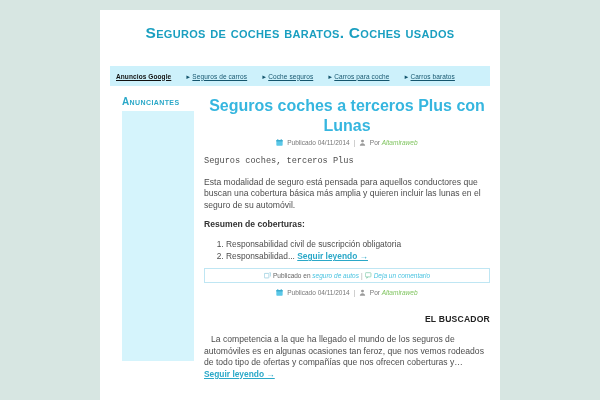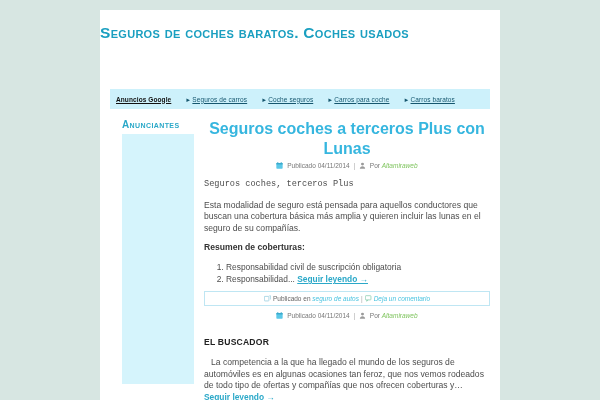--- a/index.html
+++ b/index.html
@@ -21,23 +21,23 @@
     left: 100px;
     top: 10px;
     width: 400px;
     height: 400px;
     background: #ffffff;
     overflow: hidden;
   }
 
   
   #header {
-    height: 79px;
+    height: 56px;
     padding-top: 14px;
-    text-align: left;
+    text-align: center;
   }
   #site-title {
     font-family: "Liberation Sans", sans-serif;
     font-variant: small-caps;
     font-weight: bold;
     font-size: 15.5px;
     letter-spacing: .3px;
     color: #1a9fc0;
     line-height: 1.1;
     white-space: nowrap;
@@ -142,21 +142,21 @@
     line-height: 1.35;
     color: #4d4d4d;
   }
   .post-body p.lead { margin-bottom: 9px; font-family: Liberation Mono, monospace; }
   .post-body .strong-head {
     font-weight: bold;
     color: #333;
     margin-bottom: 7px;
   }
   .post-body .centered-head {
-    text-align: left;
+    text-align: right;
     font-weight: bold;
     color: #222;
     font-size: 8.6px;
     letter-spacing: .2px;
     margin: 17px 0 8px 0;
   }
   .post-body ol {
     margin: 0 0 6px 0;
     padding-left: 22px;
     font-size: 8.4px;
@@ -239,21 +239,21 @@
                 <circle cx="5" cy="3" r="2.1" fill="#9a9a9a"></circle>
                 <path d="M1.2 9.6c0-2.2 1.7-3.6 3.8-3.6s3.8 1.4 3.8 3.6z" fill="#9a9a9a"></path>
               </svg>
           </span>
           <span>Por</span>
           <span class="author">Altamiraweb</span>
         </div>
 
         <div class="post-body">
           <p class="lead">Seguros coches, terceros Plus</p>
-          <p>Esta modalidad de seguro está pensada para aquellos conductores que buscan una cobertura básica más amplia y quieren incluir las lunas en el seguro de su compañías.</p>
+          <p>Esta modalidad de seguro está pensada para aquellos conductores que buscan una cobertura básica más amplia y quieren incluir las lunas en el seguro de su automóvil.</p>
           <p class="strong-head">Resumen de coberturas:</p>
           <ol>
             <li>Responsabilidad civil de suscripción obligatoria</li>
             <li><span>Responsabilidad...</span>
               <a class="more-link" href="#">Seguir leyendo →</a>
             </li>
           </ol>
         </div>
 
         <div class="post-footer">

